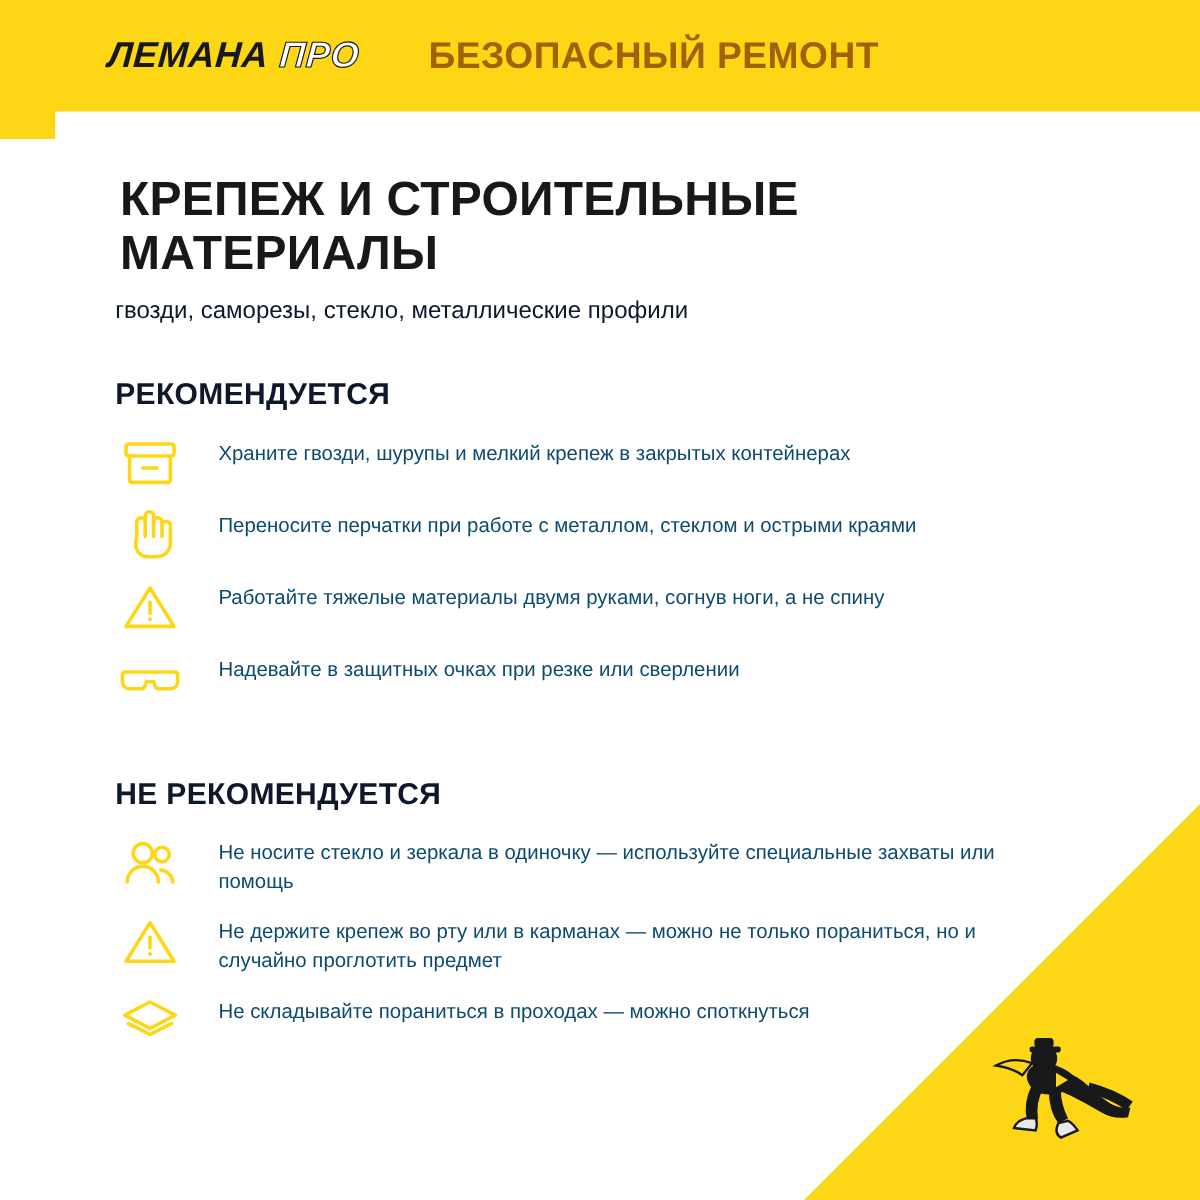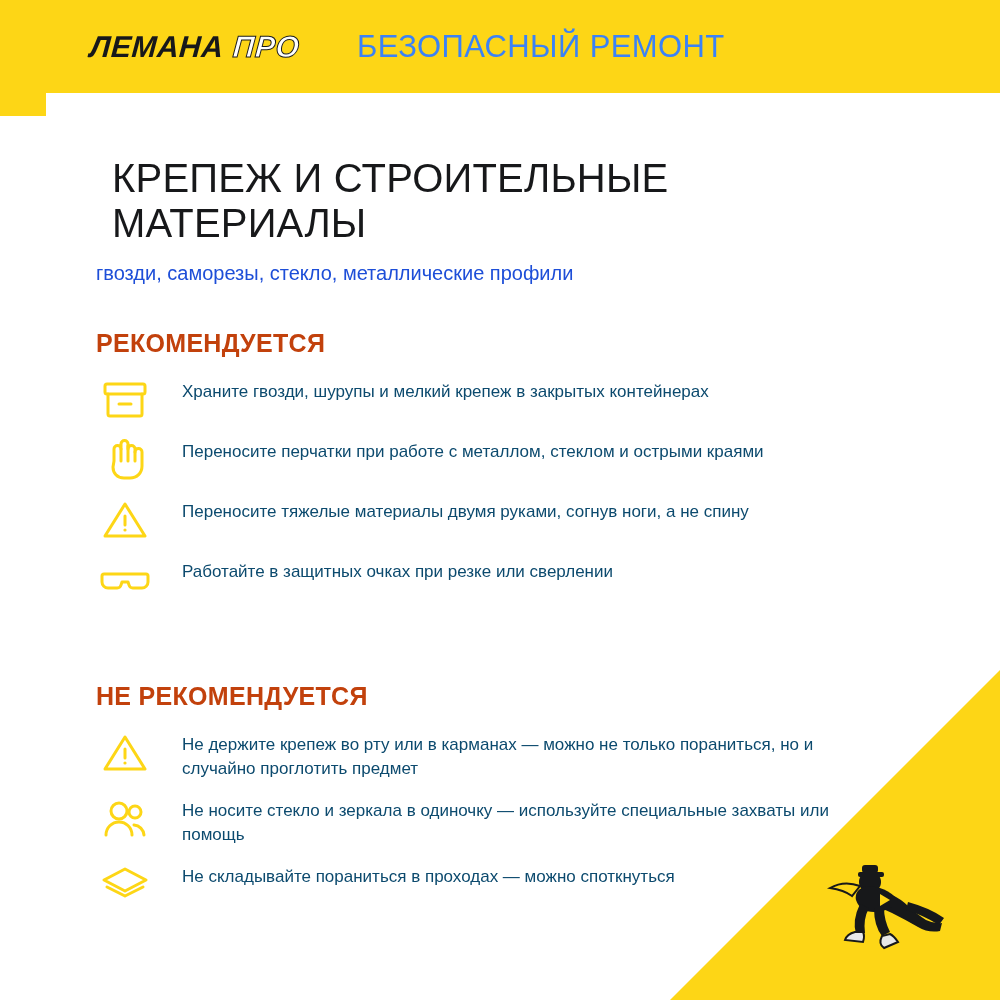--- a/index.html
+++ b/index.html
@@ -58,59 +58,59 @@
   }
   .logo-pro {
     color: #ffffff;
     font-style: italic;
     margin-left: 9px;
     transform: skewX(-4deg);
     -webkit-text-stroke: 1px #17181a;
   }
   .header-title {
     margin-left: 58px;
-    font-weight: 400;
+    font-weight: 700;
     font-size: 31px;
-    color: #3b82f6;
+    color: #a16207;
     letter-spacing: 0.4px;
   }
 
   
   .content {
     position: absolute;
     top: 140px;
     left: 96px;
     width: 810px;
   }
   h1.title {
-    margin: 16px;
+    margin: 4px;
     font-size: 40px;
     line-height: 1.12;
-    font-weight: 400;
+    font-weight: 700;
     color: #17181a;
     letter-spacing: 0.2px;
     text-transform: uppercase;
   }
   .subtitle {
     margin-top: 14px;
     font-size: 20px;
-    color: #1d4ed8;
+    color: #0f172a;
     font-weight: 400;
   }
 
   .section {
     margin-top: 44px;
   }
   .section.second {
-    margin-top: 80px;
+    margin-top: 60px;
   }
   .section-title {
     font-size: 25px;
     font-weight: 900;
-    color: #c2410c;
+    color: #0f172a;
     letter-spacing: 0.3px;
     text-transform: uppercase;
     margin-bottom: 22px;
   }
 
   .item {
     display: flex;
     align-items: flex-start;
     margin-bottom: 18px;
   }
@@ -193,61 +193,61 @@
       </div>
 
       <div class="item">
         <div class="item-icon">
           <svg width="46" height="40" viewBox="0 0 46 40" fill="none" stroke="#fdd616" stroke-width="3" stroke-linecap="round" stroke-linejoin="round">
             <path d="M23 4 L43 36 H3 Z"></path>
             <line x1="23" y1="16" x2="23" y2="25"></line>
             <circle cx="23" cy="30" r="1.6" fill="#fdd616" stroke="none"></circle>
           </svg>
         </div>
-        <div class="item-text">Переносите тяжелые материалы двумя руками, согнув ноги, а не спину</div>
+        <div class="item-text">Работайте тяжелые материалы двумя руками, согнув ноги, а не спину</div>
       </div>
 
       <div class="item">
         <div class="item-icon">
           <svg width="50" height="30" viewBox="0 0 50 30" fill="none" stroke="#fdd616" stroke-width="3" stroke-linecap="round" stroke-linejoin="round">
             <path d="M4 9 h42 a2 2 0 0 1 2 2 v6 a6 6 0 0 1 -6 6 h-9 a4 4 0 0 1 -4 -3 l-1 -3 h-6 l-1 3 a4 4 0 0 1 -4 3 h-9 a6 6 0 0 1 -6 -6 v-6 a2 2 0 0 1 2 -2 z"></path>
           </svg>
         </div>
-        <div class="item-text">Работайте в защитных очках при резке или сверлении</div>
+        <div class="item-text">Надевайте в защитных очках при резке или сверлении</div>
       </div>
     </div>
 
     <div class="section second">
       <div class="section-title">НЕ РЕКОМЕНДУЕТСЯ</div>
-
-      <div class="item">
-        <div class="item-icon">
-          <svg width="46" height="40" viewBox="0 0 46 40" fill="none" stroke="#fdd616" stroke-width="3" stroke-linecap="round" stroke-linejoin="round">
-            <path d="M23 4 L43 36 H3 Z"></path>
-            <line x1="23" y1="16" x2="23" y2="25"></line>
-            <circle cx="23" cy="30" r="1.6" fill="#fdd616" stroke="none"></circle>
-          </svg>
-        </div>
-        <div class="item-text">Не держите крепеж во рту или в карманах — можно не только пораниться, но и случайно проглотить предмет</div>
-      </div>
 
       <div class="item">
         <div class="item-icon">
           <svg width="46" height="40" viewBox="0 0 46 40" fill="none" stroke="#fdd616" stroke-width="3" stroke-linecap="round" stroke-linejoin="round">
             <circle cx="17" cy="12" r="8"></circle>
             <circle cx="33" cy="13" r="6"></circle>
             <path d="M4 36 a13 13 0 0 1 26 0"></path>
             <path d="M32 26 a11 11 0 0 1 10 10"></path>
           </svg>
         </div>
         <div class="item-text">Не носите стекло и зеркала в одиночку — используйте специальные захваты или помощь</div>
       </div>
 
       <div class="item">
         <div class="item-icon">
+          <svg width="46" height="40" viewBox="0 0 46 40" fill="none" stroke="#fdd616" stroke-width="3" stroke-linecap="round" stroke-linejoin="round">
+            <path d="M23 4 L43 36 H3 Z"></path>
+            <line x1="23" y1="16" x2="23" y2="25"></line>
+            <circle cx="23" cy="30" r="1.6" fill="#fdd616" stroke="none"></circle>
+          </svg>
+        </div>
+        <div class="item-text">Не держите крепеж во рту или в карманах — можно не только пораниться, но и случайно проглотить предмет</div>
+      </div>
+
+      <div class="item">
+        <div class="item-icon">
           <svg width="48" height="40" viewBox="0 0 48 40" fill="none" stroke="#fdd616" stroke-width="3" stroke-linecap="round" stroke-linejoin="round">
             <path d="M24 4 L45 15 L24 26 L3 15 Z"></path>
             <path d="M6 22 L24 31 L42 22"></path>
           </svg>
         </div>
         <div class="item-text">Не складывайте пораниться в проходах — можно споткнуться</div>
       </div>
     </div>
   </div>
 

